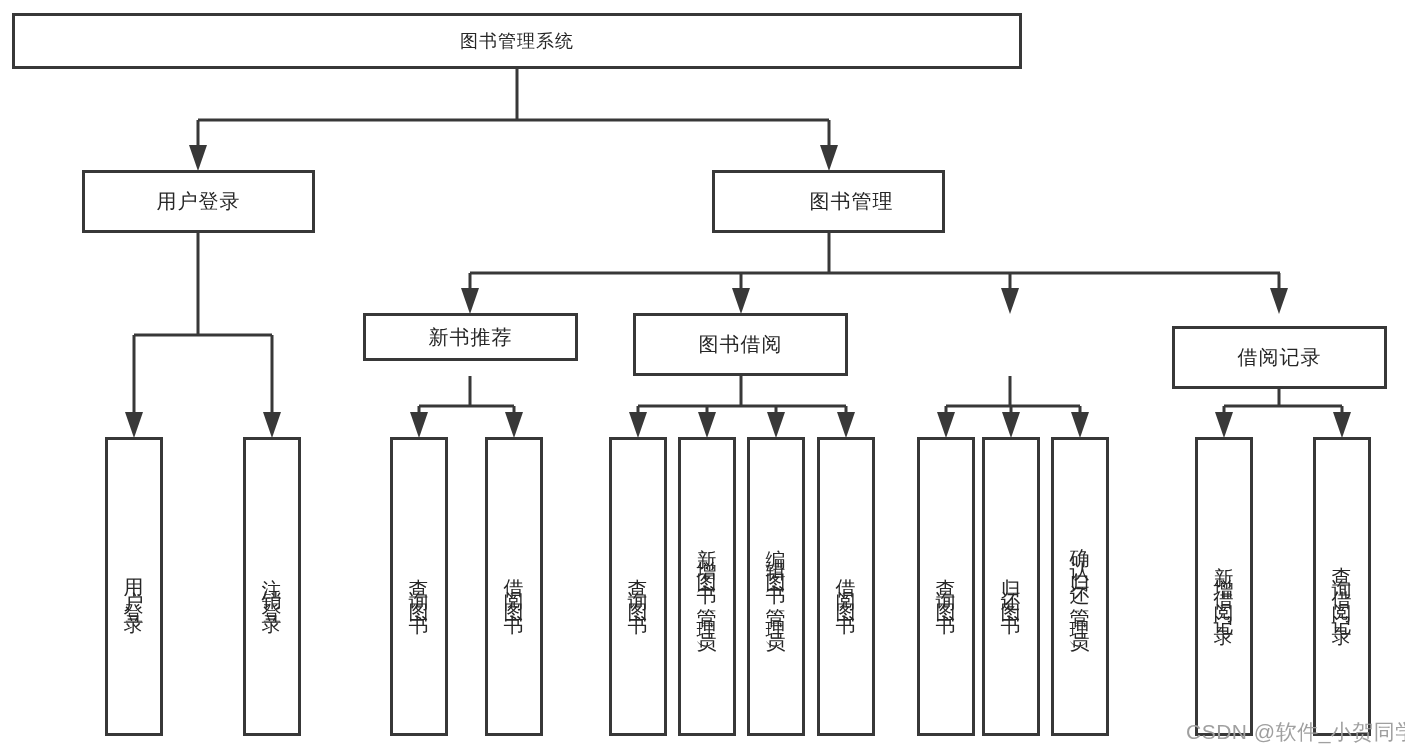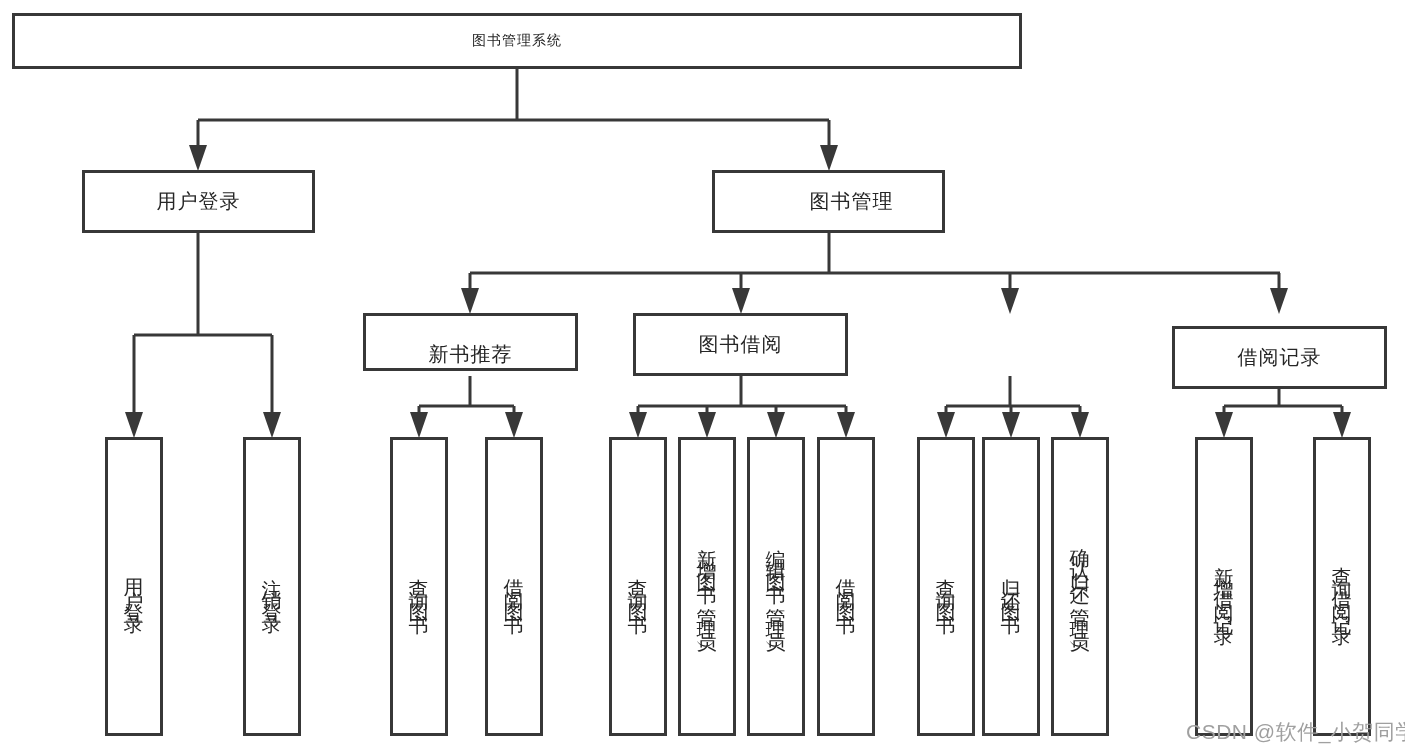--- a/index.html
+++ b/index.html
@@ -33,37 +33,37 @@
     justify-content: center;
     color: #262626;
     z-index: 2;
   }
   .node.h span {
     font-size: 20px;
     letter-spacing: 1px;
     white-space: nowrap;
   }
   .node.rootbox span {
-    font-size: 14px;
+    font-size: 18px;
     letter-spacing: 1px;
   }
   .node.v span {
     writing-mode: vertical-rl;
     text-orientation: mixed;
     font-size: 20px;
     line-height: 1;
     letter-spacing: 12px;
   }
   
   #n-root  { left: 12px;  top: 13px;  width: 1010px; height: 56px; }
   
   #n-l2a   { left: 82px;  top: 170px; width: 233px;  height: 63px; }
   #n-l2b   { left: 712px; top: 170px; width: 233px;  height: 63px; padding-left: 46px; }
   
-  #n-l3a   { left: 363px;  top: 313px; width: 215px; height: 58px; align-items: flex-end; }
+  #n-l3a   { left: 363px;  top: 313px; width: 215px; height: 48px; }
   #n-l3b   { left: 633px;  top: 313px; width: 215px; height: 63px; }
   #n-l3c   { left: 903px;  top: 313px; width: 215px; height: 63px; }
   #n-l3d   { left: 1172px; top: 313px; width: 215px; height: 63px; margin-top: 13px; }
   
   .leaf    { top: 437px; width: 58px; height: 299px; }
   #n-f01 { left: 105px; }
   #n-f02 { left: 243px; }
   #n-f03 { left: 390px; }
   #n-f04 { left: 485px; }
   #n-f05 { left: 609px; }

